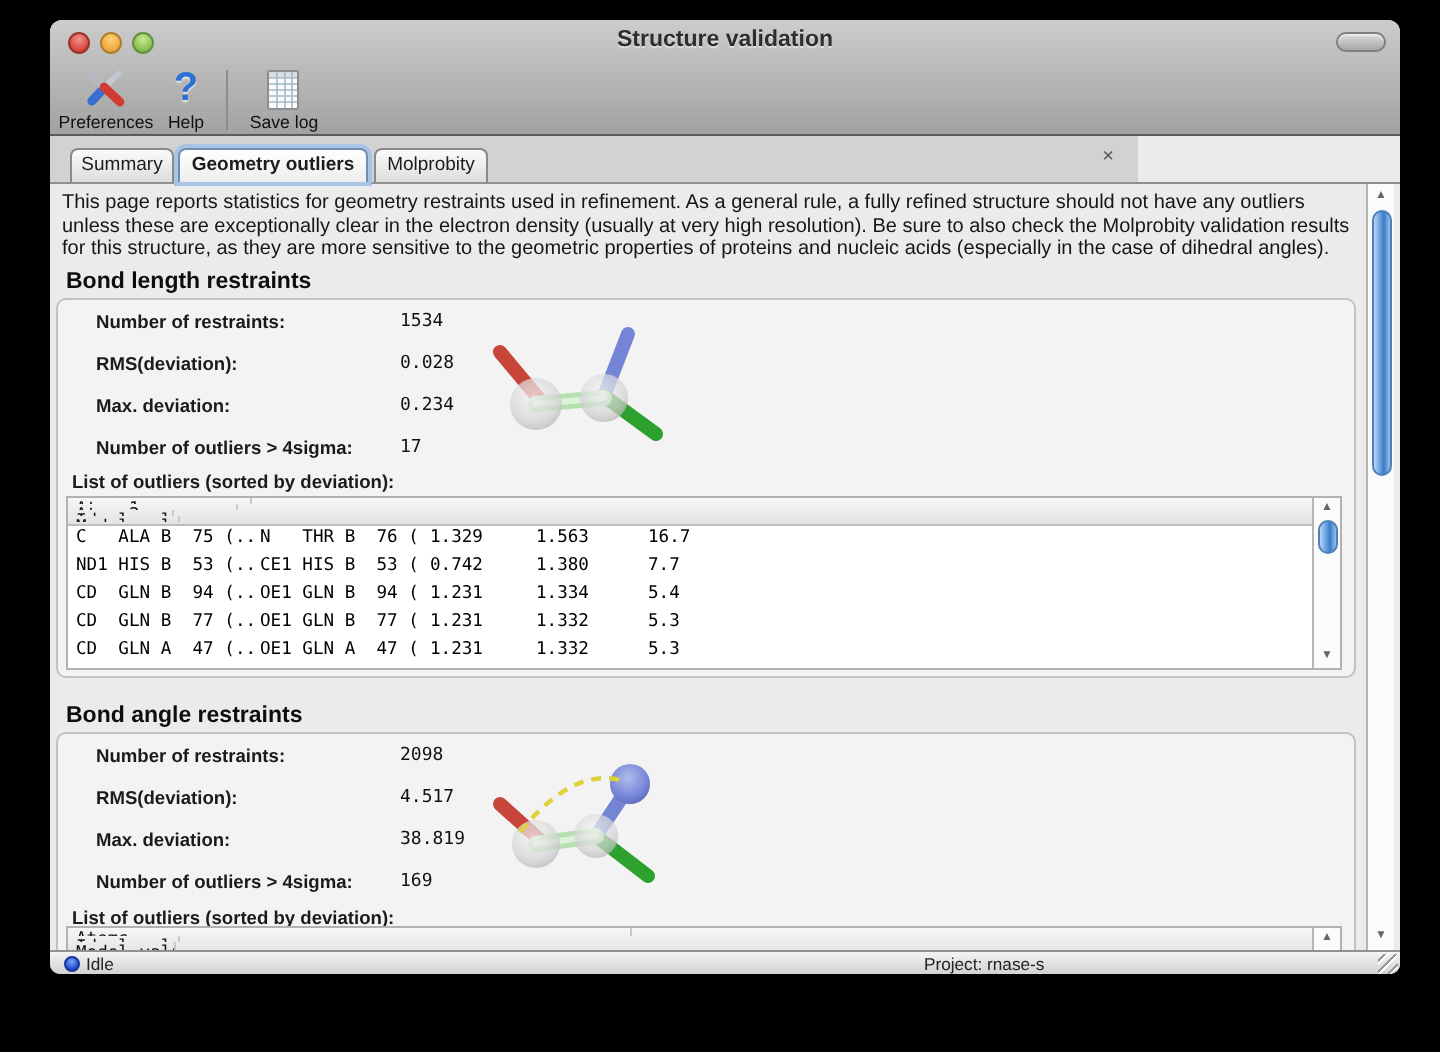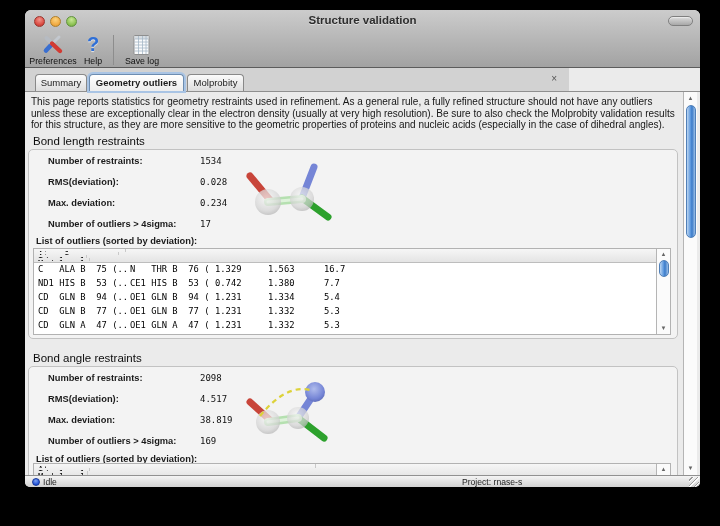--- a/index.html
+++ b/index.html
@@ -35,21 +35,21 @@
          border-radius:4px 4px 0 0; background:linear-gradient(#fbfbfb,#dddddd);
          font-size:9.5px; line-height:15px; text-align:center; color:#1c1c1c; }
   .tab.sel { font-weight:bold; background:linear-gradient(#ffffff,#ededed);
              border-color:#6d8db1; box-shadow:0 0 0 2px #a9c4e4; z-index:3; }
   .tab-x { position:absolute; right:12px; top:5px; font-size:10px; color:#555; line-height:12px; }
 
   .content { position:absolute; left:0; top:81px; width:675px; height:384px;
              border-top:1px solid #8f8f8f; background:#ebebeb; overflow:hidden; }
   .intro { position:absolute; left:6px; top:4px; width:645px; font-size:10px;
            line-height:11.6px; color:#161616; }
-  .sect-title { position:absolute; font-size:11.5px; font-weight:normal; color:#0d0d0d;text-align:right; }
+  .sect-title { position:absolute; font-size:11.5px; font-weight:bold; color:#0d0d0d;text-align:right; }
   .panel { position:absolute; left:3px; width:650px; background:#f3f3f3;
            border:1px solid #c2c2c2; border-radius:5px; }
   .stat-label { position:absolute; font-size:9.3px; font-weight:bold; color:#1b1b1b; white-space:pre; }
   .stat-value { position:absolute; font-family:"DejaVu Sans Mono", monospace; font-size:9px; color:#111; }
   .list-label { position:absolute; font-size:9.3px; font-weight:bold; color:#1b1b1b; }
   .mol { position:absolute; }
 
   .tbl { position:absolute; background:#fff; border:1px solid #b2b2b2; overflow:hidden; }
   .thead { display:flex; height:14px; background:linear-gradient(#f6f6f6,#e4e4e4);
            border-bottom:1px solid #bdbdbd; font-family:"DejaVu Sans Mono", monospace;

